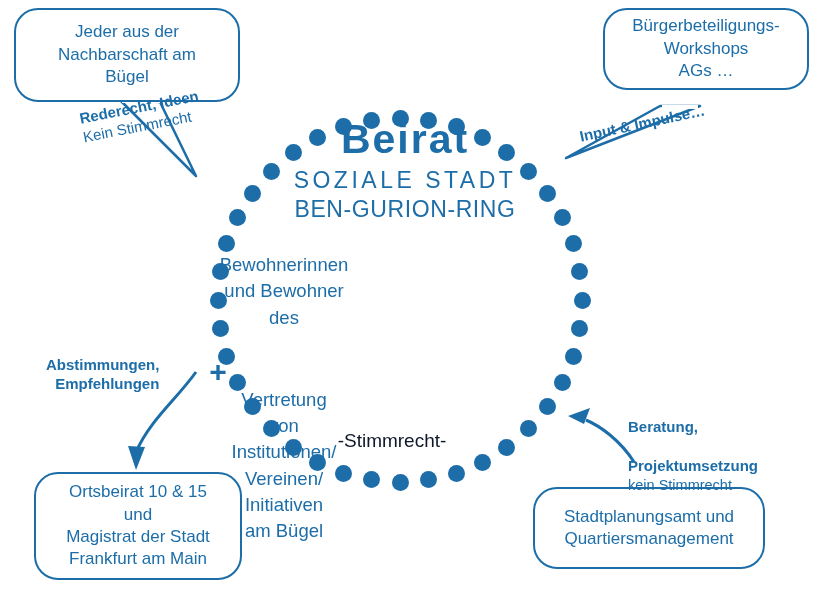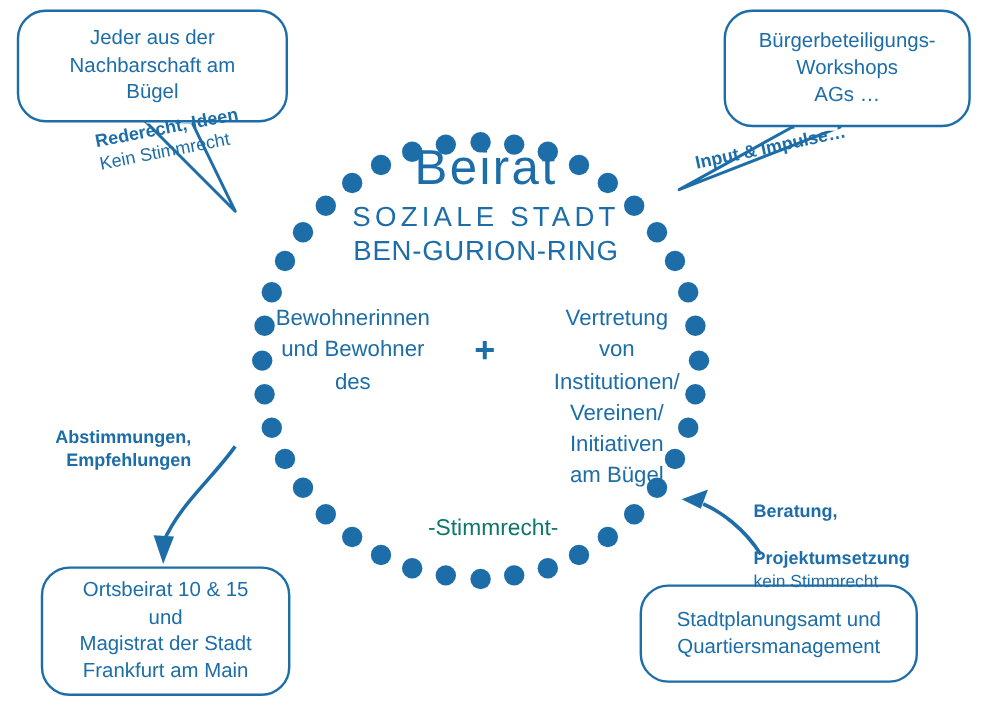--- a/index.html
+++ b/index.html
@@ -31,21 +31,21 @@
     flex-direction: column;
     align-items: center;
     justify-content: center;
     line-height: 1.32;
     font-size: 17px;
     z-index: 6;
   }
   .callout span { display: block; white-space: nowrap; }
 
   #callout-top-left   { left: 14px;  top: 8px;    width: 226px; height: 94px;  }
-  #callout-top-right  { left: 603px; top: 8px;    width: 206px; height: 98px;  }
+  #callout-top-right  { left: 603px; top: 8px;    width: 206px; height: 82px;  }
   #callout-bottom-left{ left: 34px;  top: 472px;  width: 208px; height: 108px; }
   #callout-bottom-right{left: 533px; top: 487px;  width: 232px; height: 82px;  }
 
   
   #ring { position: absolute; left: 0; top: 0; width: 820px; height: 600px; z-index: 2; }
   .dot {
     position: absolute;
     width: 17px;
     height: 17px;
     background: #1c6da8;
@@ -59,41 +59,42 @@
     position: absolute;
     left: 205px;
     top: 118px;
     width: 400px;
     z-index: 3;
     text-align: center;
     color: #1c6da8;
   }
   #title-main {
     font-size: 41px;
-    font-weight: normal;
+    font-weight: bold;
     letter-spacing: 2px;
     line-height: 1.05;
   }
   #title-sub1 {
     font-size: 23px;
     letter-spacing: 3.5px;
     margin-top: 6px;
   }
   #title-sub2 {
     font-size: 23px;
     letter-spacing: 0.6px;
     margin-top: 2px;
   }
 
   #columns {
     position: absolute;
     left: 196px;
     top: 252px;
     width: 416px;
     display: flex;
+    flex-direction: column;
     align-items: flex-start;
     justify-content: center;
     z-index: 3;
     color: #1c6da8;
   }
   .col {
     width: 176px;
     text-align: center;
     font-size: 18.5px;
     line-height: 1.42;
@@ -101,26 +102,26 @@
   #plus {
     width: 44px;
     text-align: center;
     font-size: 30px;
     font-weight: bold;
     line-height: 1.0;
     padding-top: 26px;
   }
   #stimmrecht {
     position: absolute;
-    left: 281px;
+    left: 262px;
     top: 430px;
     width: 260px;
     text-align: center;
     font-size: 19px;
-    color: #0f766e;
+    color: #0f172a;
     z-index: 3;
   }
 
   
   .conn-label {
     position: absolute;
     color: #1c6da8;
     z-index: 7;
     line-height: 1.25;
   }

